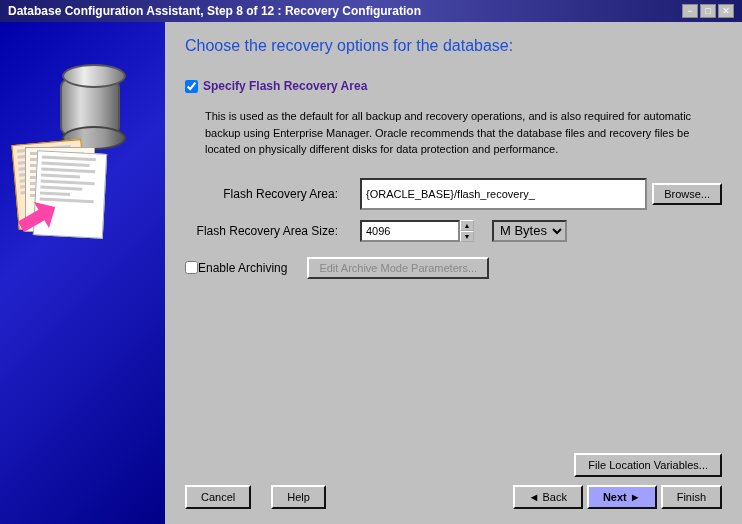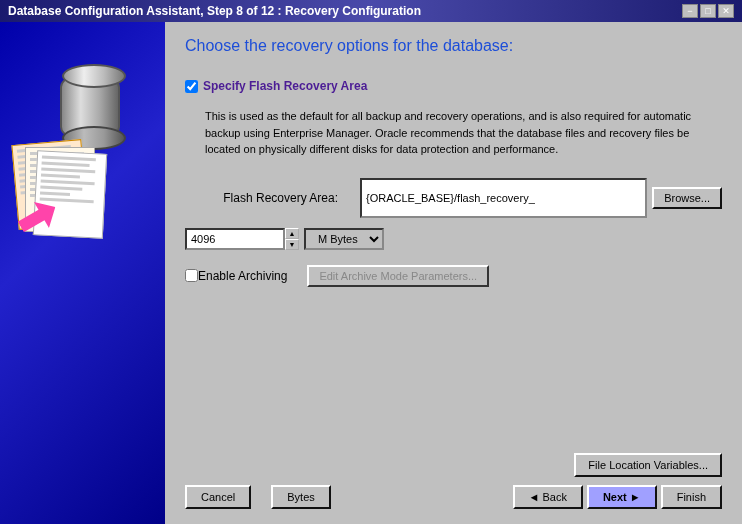--- a/index.html
+++ b/index.html
@@ -181,21 +181,21 @@
     }
     .field-label {
       width: 175px;
       font-size: 12px;
       color: #000;
       text-align: right;
       padding-right: 22px;
     }
     .field-input {
       flex: 1;
-      height: 40px;
+      height: 32px;
       border: 2px inset #888;
       background: white;
       font-size: 11px;
       padding: 2px 4px;
       color: #000;
     }
     .browse-btn {
       margin-left: 5px;
       padding: 2px 10px;
       height: 22px;
@@ -231,25 +231,25 @@
       border: 1px outset #fff;
       font-size: 7px;
       cursor: pointer;
       display: flex;
       align-items: center;
       justify-content: center;
       line-height: 1;
     }
     .unit-select {
       height: 22px;
-      margin-left: 5px;
+      margin-left: 18px;
       background: #c0c0c0;
       border: 2px inset #888;
-      font-size: 11px;
-      padding: 0 8px;
+      font-size: 13px;
+      padding: 0 2px;
     }
     .archiving-row {
       display: flex;
       align-items: center;
       margin-top: 5px;
     }
     .archive-btn {
       margin-left: 10px;
       padding: 2px 10px;
       height: 22px;
@@ -371,20 +371,21 @@
 
     <div class="description-box">This is used as the default for all backup and recovery operations, and is also required for automatic backup using Enterprise Manager. Oracle recommends that the database files and recovery files be located on physically different disks for data protection and performance.</div>
 
     <div class="field-row">
       <label class="field-label">Flash Recovery Area:</label>
       <input type="text" class="field-input" value="{ORACLE_BASE}/flash_recovery_" style="">
       <button class="browse-btn">Browse...</button>
     </div>
 
     <div class="field-row">
+      <label class="field-label">Flash Recovery Area Size:</label>
       <div class="size-row">
         <input type="text" class="size-input" value="4096" style="">
         <div class="spinner-btns">
           <button class="spinner-btn">▲</button>
           <button class="spinner-btn">▼</button>
         </div>
         <select class="unit-select">
           <option>M Bytes</option>
           <option>G Bytes</option>
         </select>
@@ -399,21 +400,21 @@
 
     <div class="spacer"></div>
 
     <div class="file-loc-row">
       <button class="file-loc-btn">File Location Variables...</button>
     </div>
 
     <div class="bottom-section">
       <div class="bottom-left-btns">
         <button class="nav-btn">Cancel</button>
-        <button class="nav-btn">Bytes</button>
+        <button class="nav-btn">Help</button>
       </div>
       <div class="nav-buttons">
         <button class="nav-btn">
           <span>◄</span>
           <span>Back</span>
         </button>
         <button class="nav-btn active">
           <span>Next</span>
           <span>►</span>
         </button>

